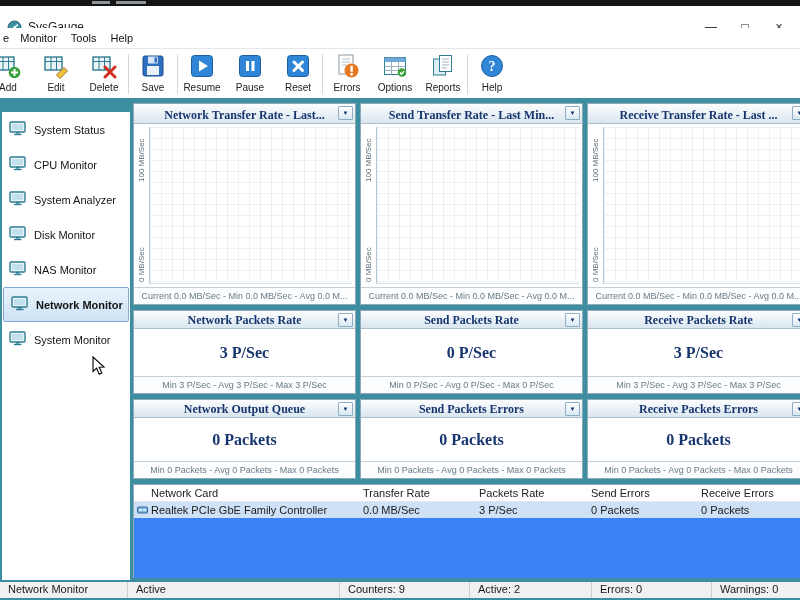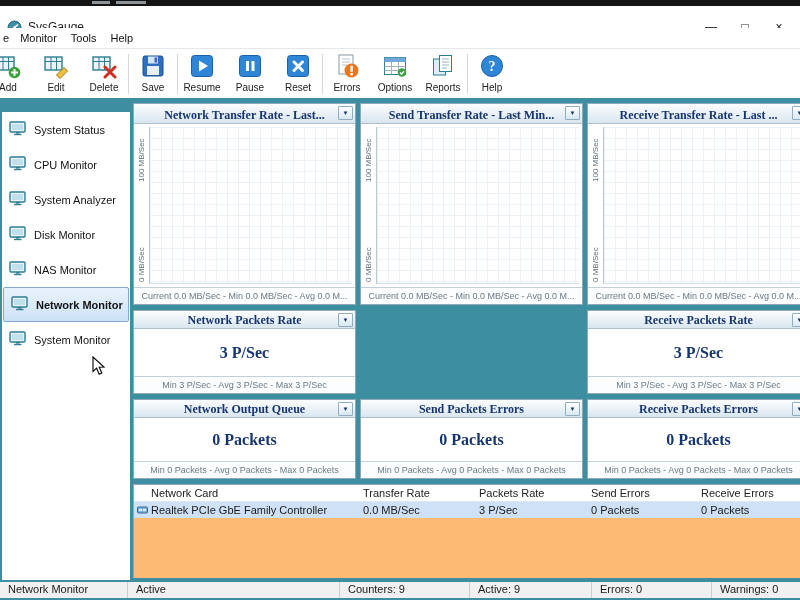--- a/index.html
+++ b/index.html
@@ -54,21 +54,21 @@
         background-image:linear-gradient(#ecf1f5 1px,transparent 1px),linear-gradient(90deg,#ecf1f5 1px,transparent 1px);
         background-size:11px 11px}
   .ylab{position:absolute;left:3px;font-size:8px;color:#5d6d78;transform-origin:0 0;transform:rotate(-90deg);white-space:nowrap}
   .ylab.top{top:58px}
   .ylab.bot{top:158px}
   .p-footer{height:17px;flex:none;border-top:1px solid #c3d0da;background:#fcfdfe;color:#6a7a84;font-size:9px;line-height:16px;text-align:center;white-space:nowrap;overflow:hidden;padding:0 3px}
 
   .g-value{flex:1;display:flex;align-items:center;justify-content:center;font-family:"Liberation Serif",serif;font-weight:bold;font-size:16px;color:#17356e}
 
   
-  .table-wrap{position:absolute;top:384px;left:3px;width:667px;height:94px;background:#fdba74;border-top:1px solid #8fa9ba;border-left:1px solid #8fa9ba}
+  .table-wrap{position:absolute;top:384px;left:3px;width:667px;height:94px;background:#3b82f6;border-top:1px solid #8fa9ba;border-left:1px solid #8fa9ba}
   .t-header{position:relative;height:17px;background:#fff;border-bottom:1px solid #e2e7ea}
   .t-hcell{position:absolute;top:0;line-height:16px;font-size:11px;color:#222;white-space:nowrap}
   .t-row{position:relative;height:16px;background:#cfe1f6}
   .t-cell{position:absolute;top:0;line-height:16px;font-size:11px;color:#1a1a1a;white-space:nowrap}
   .h0{left:17px}.h1{left:229px}.h2{left:345px}.h3{left:457px}.h4{left:567px}
   .nic-icon{position:absolute;left:3px;top:3px;width:11px;height:10px}
 
   
   .statusbar{position:absolute;top:580px;left:0;width:800px;height:20px;background:#f0f0f0;border-top:2px solid #3d8ea1;border-bottom:2px solid #3d8ea1;display:flex}
   .sb-sec{border-right:1px solid #c9cdcf;padding-left:8px;line-height:15px;font-size:11px;color:#1a1a1a;white-space:nowrap;overflow:hidden;flex:none}
@@ -324,20 +324,30 @@
       <div class="p-header g-header">
         <span class="p-title">Network Packets Rate</span>
         <span class="dd-btn">
             <span>▼</span>
           </span>
       </div>
       <div class="g-value">3 P/Sec</div>
       <div class="p-footer">Min 3 P/Sec - Avg 3 P/Sec - Max 3 P/Sec</div>
     </div>
 
+    <div class="panel row-ga c1">
+      <div class="p-header g-header">
+        <span class="p-title">Send Packets Rate</span>
+        <span class="dd-btn">
+            <span>▼</span>
+          </span>
+      </div>
+      <div class="g-value">0 P/Sec</div>
+      <div class="p-footer">Min 0 P/Sec - Avg 0 P/Sec - Max 0 P/Sec</div>
+    </div>
 
     <div class="panel row-ga c2">
       <div class="p-header g-header">
         <span class="p-title">Receive Packets Rate</span>
         <span class="dd-btn">
             <span>▼</span>
           </span>
       </div>
       <div class="g-value">3 P/Sec</div>
       <div class="p-footer">Min 3 P/Sec - Avg 3 P/Sec - Max 3 P/Sec</div>
@@ -398,21 +408,21 @@
       </div>
     </div>
 
   </div>
 </div>
 
 <div class="statusbar">
   <div class="sb-sec sb0">Network Monitor</div>
   <div class="sb-sec sb1">Active</div>
   <div class="sb-sec sb2">Counters: 9</div>
-  <div class="sb-sec sb3">Active: 9</div>
+  <div class="sb-sec sb3">Active: 2</div>
   <div class="sb-sec sb4">Errors: 0</div>
   <div class="sb-sec sb5">Warnings: 0</div>
 </div>
 
 <div class="cursor">
   <svg width="14" height="20" viewBox="0 0 14 20">
       <path d="M1 1 L1 15.5 L4.6 12.2 L7.2 18.3 L9.8 17.1 L7.2 11.2 L12 11 Z" fill="#fff" stroke="#000" stroke-width="1.1"></path>
     </svg>
 </div>
 

